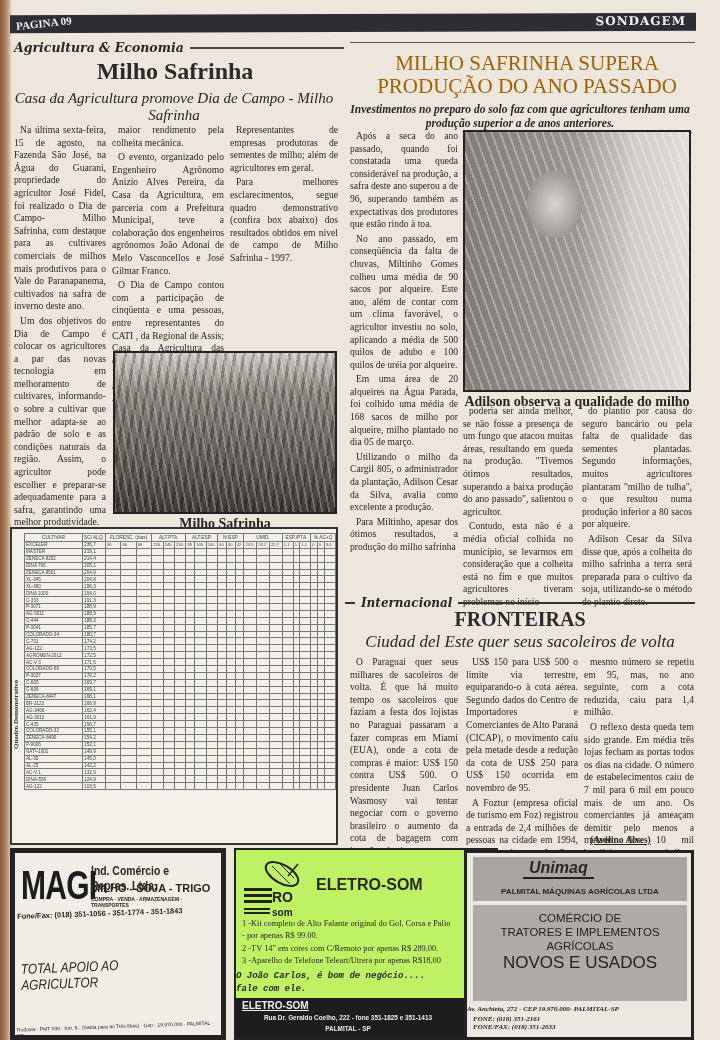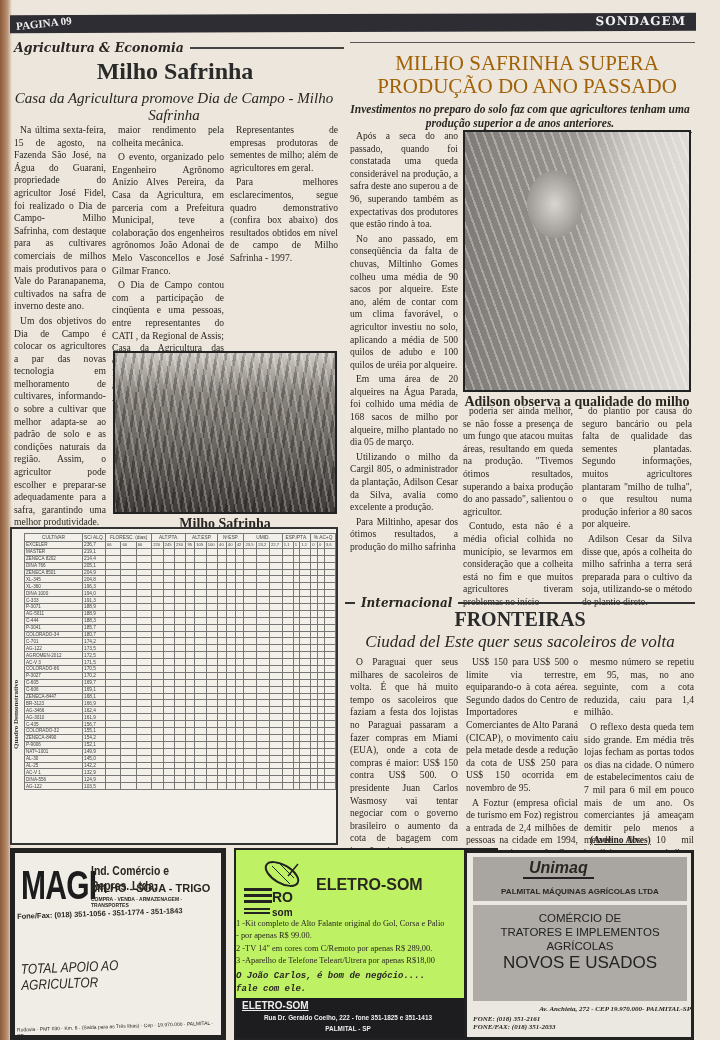--- a/index.html
+++ b/index.html
@@ -114,34 +114,34 @@
   .magi-logo { position: absolute; left: 6px; top: 10px; font-family: "Liberation Sans", sans-serif; font-weight: bold; font-size: 40px; letter-spacing: -1px; transform: scaleX(0.75); transform-origin: left; color:#1c1c1c; }
   .magi-name { position: absolute; left: 76px; top: 10px; font-family: "Liberation Sans", sans-serif; font-weight: bold; font-size: 13px; transform: scaleX(0.8); transform-origin: left; }
   .magi-products { position: absolute; left: 76px; top: 29px; font-family: "Liberation Sans", sans-serif; font-weight: bold; font-size: 11px; }
   .magi-services { position: absolute; left: 76px; top: 43px; font-family: "Liberation Sans", sans-serif; font-weight: bold; font-size: 5px; }
   .magi-phone { position: absolute; left: 2px; top: 56px; font-family: "Liberation Sans", sans-serif; font-weight: bold; font-size: 7.5px; transform: rotate(-2deg); }
   .magi-slogan { position: absolute; left: 6px; top: 108px; font-family: "Liberation Sans", sans-serif; font-size: 14px; font-style: italic; transform: scaleX(0.85) rotate(-2deg); transform-origin: left; }
   .magi-address { position: absolute; left: 2px; top: 170px; font-family: "Liberation Sans", sans-serif; font-size: 5px; transform: rotate(-2deg); }
   .ad.eletro { left: 234px; top: 848px; width: 264px; height: 192px; background: #bef264; }
   .eletro-logo { position: absolute; left: 6px; top: 8px; width: 74px; height: 60px; }
   .eletro-title { position: absolute; left: 80px; top: 26px; font-family: "Liberation Sans", sans-serif; font-weight: bold; font-size: 16px; }
-  .eletro-items { position: absolute; left: 0; top: 68px; width: 212px; font-size: 8.4px; line-height: 12.4px; }
+  .eletro-items { position: absolute; left: 6px; top: 68px; width: 212px; font-size: 8.4px; line-height: 12.4px; }
   .eletro-slogan { position: absolute; left: 0; top: 118px; width: 200px; text-align: left; font-style: italic; font-weight: bold; font-size: 9px; line-height: 13px; font-family: Liberation Mono, monospace; }
   .eletro-foot { position: absolute; left: 0; bottom: 0; width: 100%; height: 40px; background: #1d1c1e; color: #eee; font-family: "Liberation Sans", sans-serif; font-weight: bold; }
   .eletro-foot .n { position: absolute; left: 6px; top: 2px; font-size: 10px; text-decoration: underline; }
   .eletro-foot .a { position: absolute; left: 6px; top: 16px; width: 212px; text-align: center; font-size: 6.4px; }
   .eletro-foot .c { position: absolute; left: 6px; top: 27px; width: 212px; text-align: center; font-size: 6.4px; }
   .ad.unimaq { left: 464px; top: 850px; width: 230px; height: 190px; background: #ebe8e2; border-width: 3px; }
   .unimaq-head { position: absolute; left: 6px; top: 4px; width: 214px; height: 44px; background: #a9a6a2; }
   .unimaq-logo { position: absolute; left: 50px; top: 2px; font-family: "Liberation Sans", sans-serif; font-weight: bold; font-style: italic; font-size: 16px; border-bottom: 2px solid #222; padding: 0 6px; }
   .unimaq-company { position: absolute; left: 0; top: 30px; width: 214px; text-align: center; font-family: "Liberation Sans", sans-serif; font-weight: bold; font-size: 8px; }
   .unimaq-body { position: absolute; left: 6px; top: 52px; width: 214px; height: 96px; background: #aeaba7; text-align: center; font-family: "Liberation Sans", sans-serif; color: #222; }
   .unimaq-body div { font-size: 11.5px; line-height: 14px; }
   .unimaq-body .big { font-size: 17px; line-height: 20px; }
-  .unimaq-addr { position: absolute; left: 0; top: 152px; width: 224px; text-align: right; font-style: italic; font-weight: bold; font-size: 7px; }
+  .unimaq-addr { position: absolute; left: 0; top: 152px; width: 224px; text-align: left; font-style: italic; font-weight: bold; font-size: 7px; }
   .unimaq-phones { position: absolute; left: 6px; top: 162px; width: 214px; display: flex; justify-content: space-between; font-style: italic; font-weight: bold; font-size: 7px; flex-direction: column; }
 </style>
 </head>
 <body>
 
 <div class="page-edge"></div>
 
 <div class="topbar">
   <span class="page-no">PAGINA 09</span>
   <span class="section">SONDAGEM</span>

